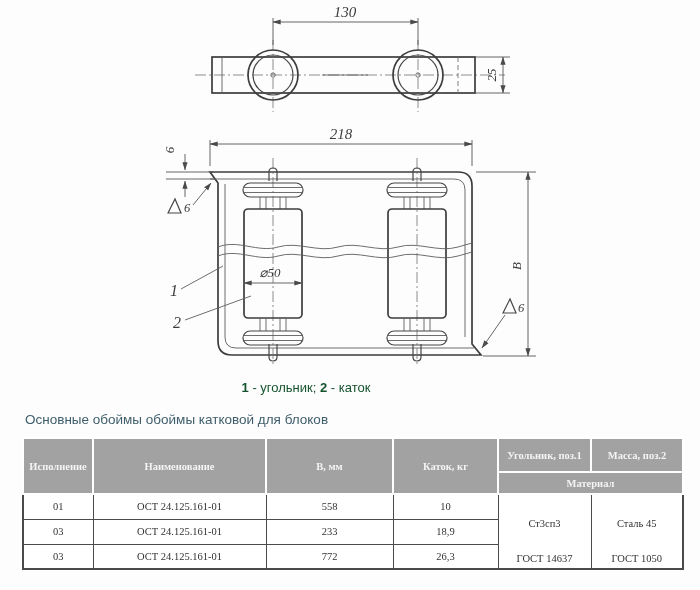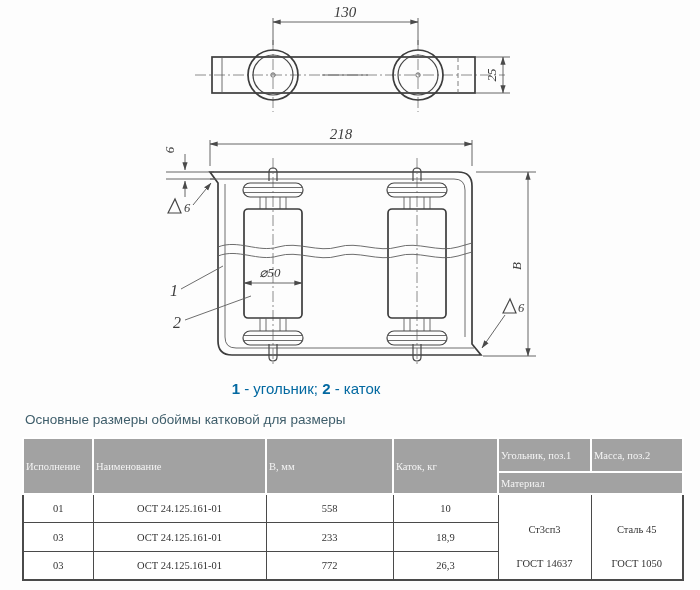--- a/index.html
+++ b/index.html
@@ -17,42 +17,42 @@
   .centerline{stroke:#6f6f6f;stroke-width:0.8;fill:none;stroke-dasharray:11 3 2 3;}
   .dashed{stroke:#6f6f6f;stroke-width:0.9;fill:none;stroke-dasharray:5 3;}
   .dimtext{font-family:"Liberation Serif",serif;font-style:italic;fill:#3c3c3c;
            font-size:13px;text-anchor:middle;}
   .dimtext.big{font-size:15px;}
   .dimtext.pos{font-size:16px;}
   .dimtext.weld{text-anchor:start;font-size:12.5px;}
   
   .caption{
     position:absolute;left:0;top:380px;width:612px;text-align:center;
-    font-size:15px;color:#0369a1;
+    font-size:13px;color:#14532d;
   }
   .caption .b{font-weight:700;}
   
   .section-title{
     position:absolute;left:25px;top:412px;
     font-size:13.5px;color:#3f5e6b;
   }
   
   table.dim-table{
     position:absolute;left:22px;top:437px;width:660px;
     border-collapse:collapse;table-layout:fixed;background:#fff;
     border:2px solid #4a4a4a;
     font-family:"Liberation Serif",serif;
   }
   table.dim-table th{
-    background:#a2a2a2;color:#f4f4f4;font-weight:400;font-size:10.5px;
-    border:2px solid #fff;text-align:left;vertical-align:middle;padding:2px;
+    background:#a2a2a2;color:#f4f4f4;font-weight:700;font-size:10.5px;
+    border:2px solid #fff;text-align:center;vertical-align:middle;padding:2px;
   }
   table.dim-table td{
     border:1px solid #4a4a4a;font-size:10.5px;color:#333;
-    text-align:center;vertical-align:middle;padding:8px;background:#fff;
+    text-align:center;vertical-align:middle;padding:2px;background:#fff;
   }
   table.dim-table thead tr.r1{height:34px;}
   table.dim-table thead tr.r2{height:22px;}
   table.dim-table tbody tr{height:25px;}
   td.mat div{line-height:1.45;margin-top:19px;}
 </style>
 </head>
 <body>
 
 <svg class="drawing" width="700" height="380" viewBox="0 0 700 380">
@@ -142,21 +142,21 @@
     <path class="thin" d="M181,289 L223,266"></path>
     <text class="dimtext pos" x="177" y="328">2</text>
     <path class="thin" d="M185,320 L251,296"></path>
   </g>
 </svg>
 
 <div class="caption">
   <span class="b">1</span><span> - угольник; </span><span class="b">2</span><span> - каток</span>
 </div>
 
-<div class="section-title">Основные размеры обоймы катковой для размеры</div>
+<div class="section-title">Основные обоймы обоймы катковой для блоков</div>
 
 <table class="dim-table">
   <colgroup>
     <col style="width:70px">
       <col style="width:173px">
       <col style="width:127px">
     <col style="width:105px">
       <col style="width:93px">
       <col style="width:92px">
   </colgroup>

